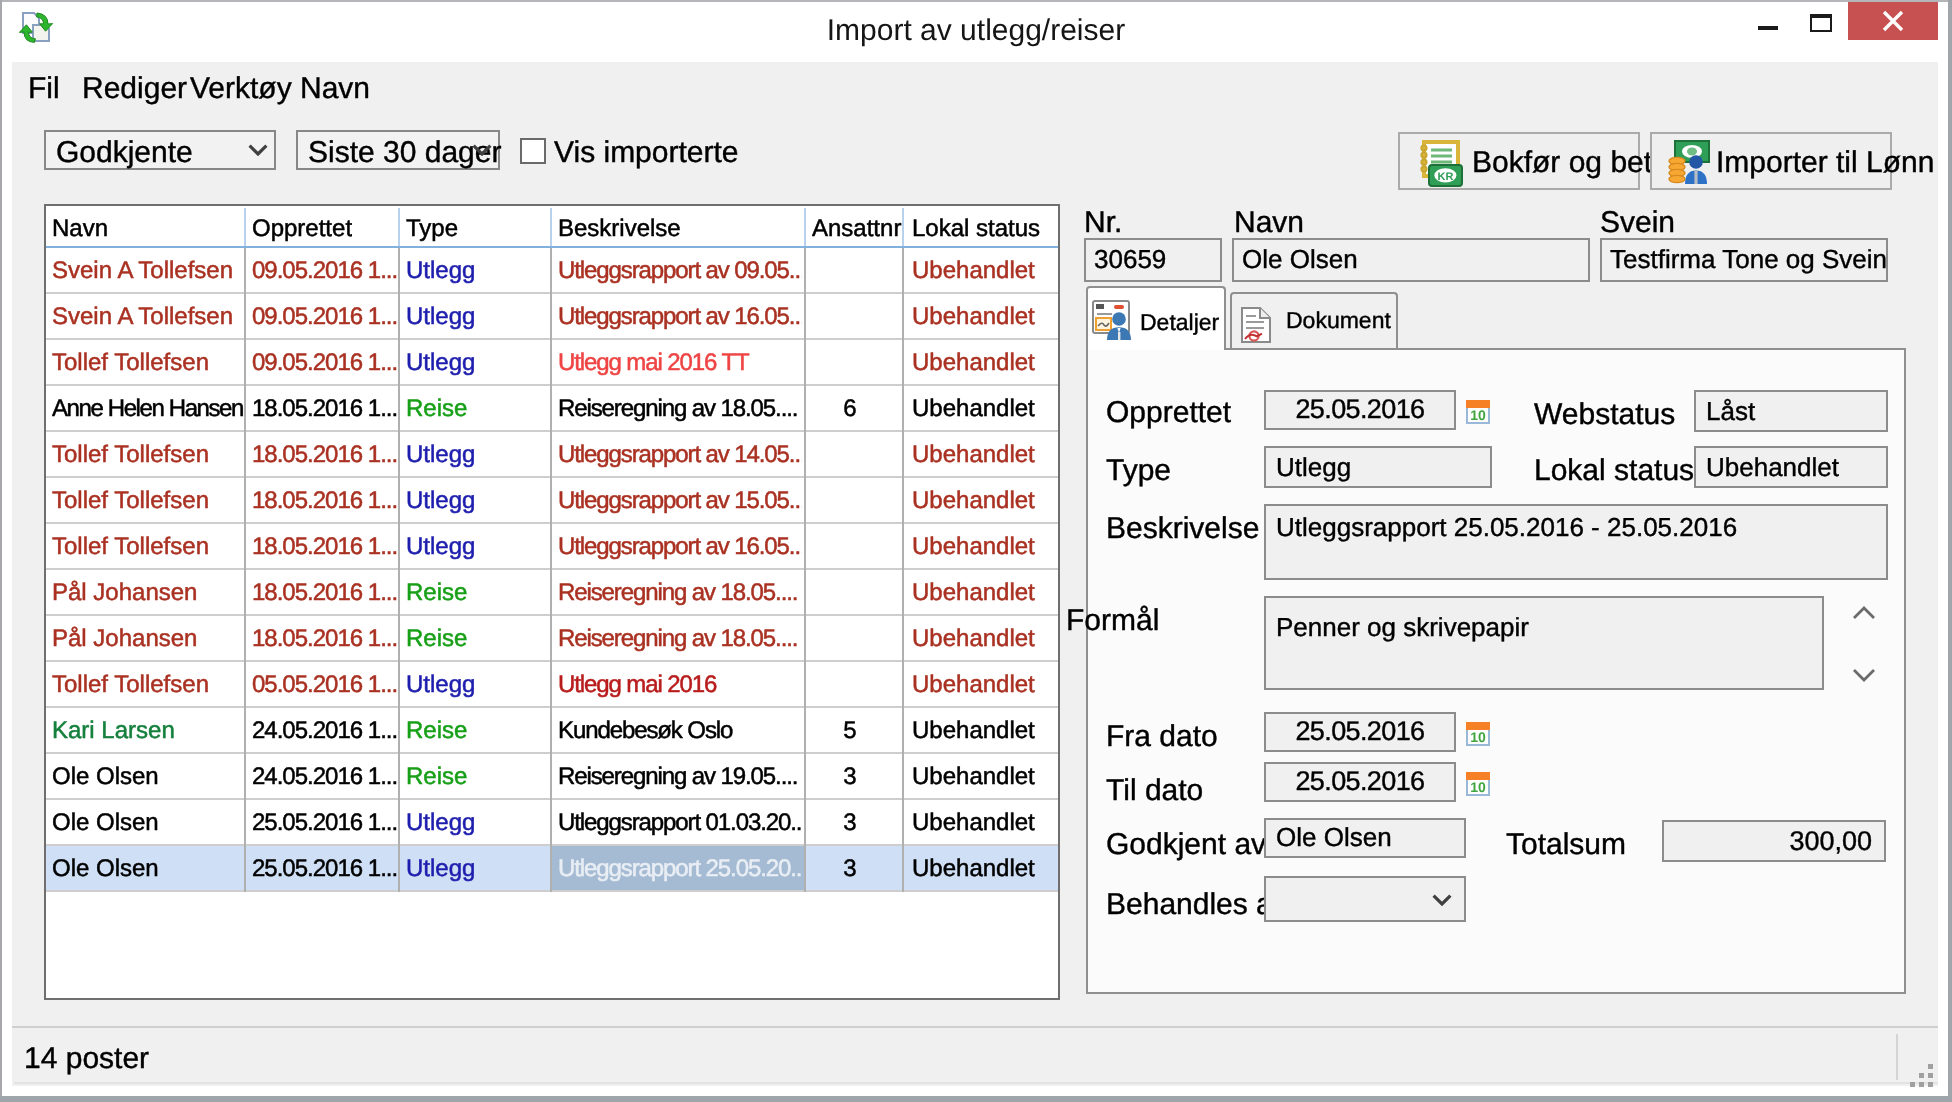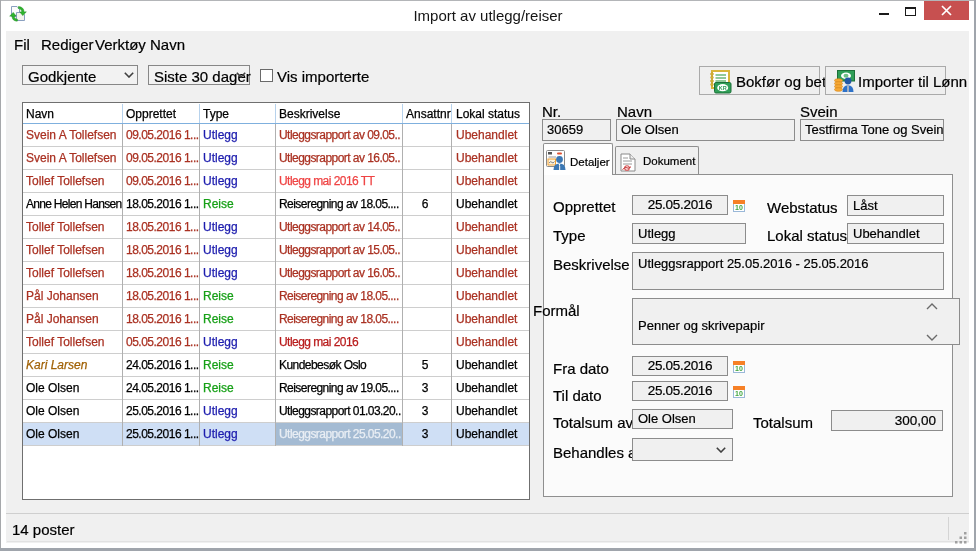--- a/index.html
+++ b/index.html
@@ -140,21 +140,21 @@
 <div class="ct" style="left:203px;top:312px;width:71px;color:#17a017">Reise</div>
 <div class="ct" style="left:279px;top:312px;width:122px;color:#aa3122;letter-spacing:-0.55px">Reiseregning av 18.05....</div>
 <div class="ct" style="left:456px;top:312px;width:72px;color:#aa3122">Ubehandlet</div>
 <div style="position:absolute;left:23px;top:330px;width:506px;height:1px;background:#cecece"></div>
 <div class="ct" style="left:26px;top:335px;width:96px;color:#aa3122;">Tollef Tollefsen</div>
 <div class="ct" style="left:126px;top:335px;width:73px;color:#aa3122;letter-spacing:-0.5px">05.05.2016 1...</div>
 <div class="ct" style="left:203px;top:335px;width:71px;color:#1d1dae">Utlegg</div>
 <div class="ct" style="left:279px;top:335px;width:122px;color:#b91c1c;letter-spacing:-0.55px">Utlegg mai 2016</div>
 <div class="ct" style="left:456px;top:335px;width:72px;color:#aa3122">Ubehandlet</div>
 <div style="position:absolute;left:23px;top:353px;width:506px;height:1px;background:#cecece"></div>
-<div class="ct" style="left:26px;top:358px;width:96px;color:#a16207;font-style:italic;">Kari Larsen</div>
+<div class="ct" style="left:26px;top:358px;width:96px;color:#15803d;">Kari Larsen</div>
 <div class="ct" style="left:126px;top:358px;width:73px;color:#000;letter-spacing:-0.5px">24.05.2016 1...</div>
 <div class="ct" style="left:203px;top:358px;width:71px;color:#17a017">Reise</div>
 <div class="ct" style="left:279px;top:358px;width:122px;color:#000;letter-spacing:-0.55px">Kundebesøk Oslo</div>
 <div class="ct" style="left:405px;top:358px;width:40px;text-align:center;color:#000">5</div>
 <div class="ct" style="left:456px;top:358px;width:72px;color:#000">Ubehandlet</div>
 <div style="position:absolute;left:23px;top:376px;width:506px;height:1px;background:#cecece"></div>
 <div class="ct" style="left:26px;top:381px;width:96px;color:#000;">Ole Olsen</div>
 <div class="ct" style="left:126px;top:381px;width:73px;color:#000;letter-spacing:-0.5px">24.05.2016 1...</div>
 <div class="ct" style="left:203px;top:381px;width:71px;color:#17a017">Reise</div>
 <div class="ct" style="left:279px;top:381px;width:122px;color:#000;letter-spacing:-0.55px">Reiseregning av 19.05....</div>
@@ -229,42 +229,42 @@
 </svg>
 <div class="lbl" style="left:767px;top:199px">Webstatus</div>
 <div class="box" style="left:847px;top:195px;width:97px;height:21px;line-height:19px;padding-left:5px">Låst</div>
 <div class="lbl" style="left:553px;top:227px">Type</div>
 <div class="box" style="left:632px;top:223px;width:114px;height:21px;line-height:19px;padding-left:5px">Utlegg</div>
 <div class="lbl" style="left:767px;top:227px">Lokal status</div>
 <div class="box" style="left:847px;top:223px;width:97px;height:21px;line-height:19px;padding-left:5px">Ubehandlet</div>
 <div class="lbl" style="left:553px;top:256px">Beskrivelse</div>
 <div class="box" style="left:632px;top:252px;width:312px;height:38px;line-height:17px;padding:2px 0 0 5px">Utleggsrapport 25.05.2016 - 25.05.2016</div>
 <div class="lbl" style="left:533px;top:302px">Formål</div>
-<div class="box" style="left:632px;top:298px;width:328px;height:47px;line-height:17px;padding:18px 0 0 5px">Penner og skrivepapir</div>
+<div class="box" style="left:632px;top:298px;width:280px;height:47px;line-height:17px;padding:6px 0 0 5px">Penner og skrivepapir</div>
 <svg class="abs" style="left:926px;top:303px" width="12" height="7" viewBox="0 0 12 7">
     <polyline points="1,6 6,1 11,6" fill="none" stroke="#6a6a6a" stroke-width="1.4"></polyline>
   </svg>
 <svg class="abs" style="left:926px;top:334px" width="12" height="7" viewBox="0 0 12 7">
     <polyline points="1,1 6,6 11,1" fill="none" stroke="#6a6a6a" stroke-width="1.4"></polyline>
   </svg>
 <div class="lbl" style="left:553px;top:360px">Fra dato</div>
 <div class="box" style="left:632px;top:356px;width:96px;height:20px;line-height:18px;text-align:center;font-size:13.5px;letter-spacing:-0.3px">25.05.2016</div>
 <svg width="12" height="12" viewBox="0 0 12 12" style="position:absolute;left:733px;top:361px">
 <rect x="0.5" y="0.5" width="11" height="11" fill="#fff" stroke="#9ab8d8" stroke-width="1"></rect>
 <rect x="0" y="0" width="12" height="4" fill="#f68026"></rect>
 <text x="6" y="10" font-family="Liberation Sans" font-size="7" font-weight="bold" fill="#3fa53f" text-anchor="middle">10</text>
 </svg>
 <div class="lbl" style="left:553px;top:387px">Til dato</div>
 <div class="box" style="left:632px;top:381px;width:96px;height:20px;line-height:18px;text-align:center;font-size:13.5px;letter-spacing:-0.3px">25.05.2016</div>
 <svg width="12" height="12" viewBox="0 0 12 12" style="position:absolute;left:733px;top:386px">
 <rect x="0.5" y="0.5" width="11" height="11" fill="#fff" stroke="#9ab8d8" stroke-width="1"></rect>
 <rect x="0" y="0" width="12" height="4" fill="#f68026"></rect>
 <text x="6" y="10" font-family="Liberation Sans" font-size="7" font-weight="bold" fill="#3fa53f" text-anchor="middle">10</text>
 </svg>
-<div class="lbl" style="left:553px;top:414px">Totalsum av</div>
+<div class="lbl" style="left:553px;top:414px">Godkjent av</div>
 <div class="box" style="left:632px;top:409px;width:101px;height:20px;line-height:18px;padding-left:5px">Ole Olsen</div>
 <div class="lbl" style="left:753px;top:414px">Totalsum</div>
 <div class="box" style="left:831px;top:410px;width:112px;height:21px;line-height:19px;text-align:right;padding-right:6px;font-size:13.5px">300,00</div>
 <div class="lbl" style="left:553px;top:444px">Behandles av</div>
 <div class="abs" style="left:632px;top:438px;width:101px;height:23px;background:#f0f0f0;border:1px solid #8c8c8c"></div>
 <svg width="10" height="6" viewBox="0 0 10 6" style="position:absolute;left:716px;top:447px">
     <polyline points="0.8,0.8 5,5 9.2,0.8" fill="none" stroke="#404040" stroke-width="1.6"></polyline>
   </svg>
 
 <div class="abs" style="left:6px;top:513px;width:963px;height:1px;background:#cfcfcf"></div>

